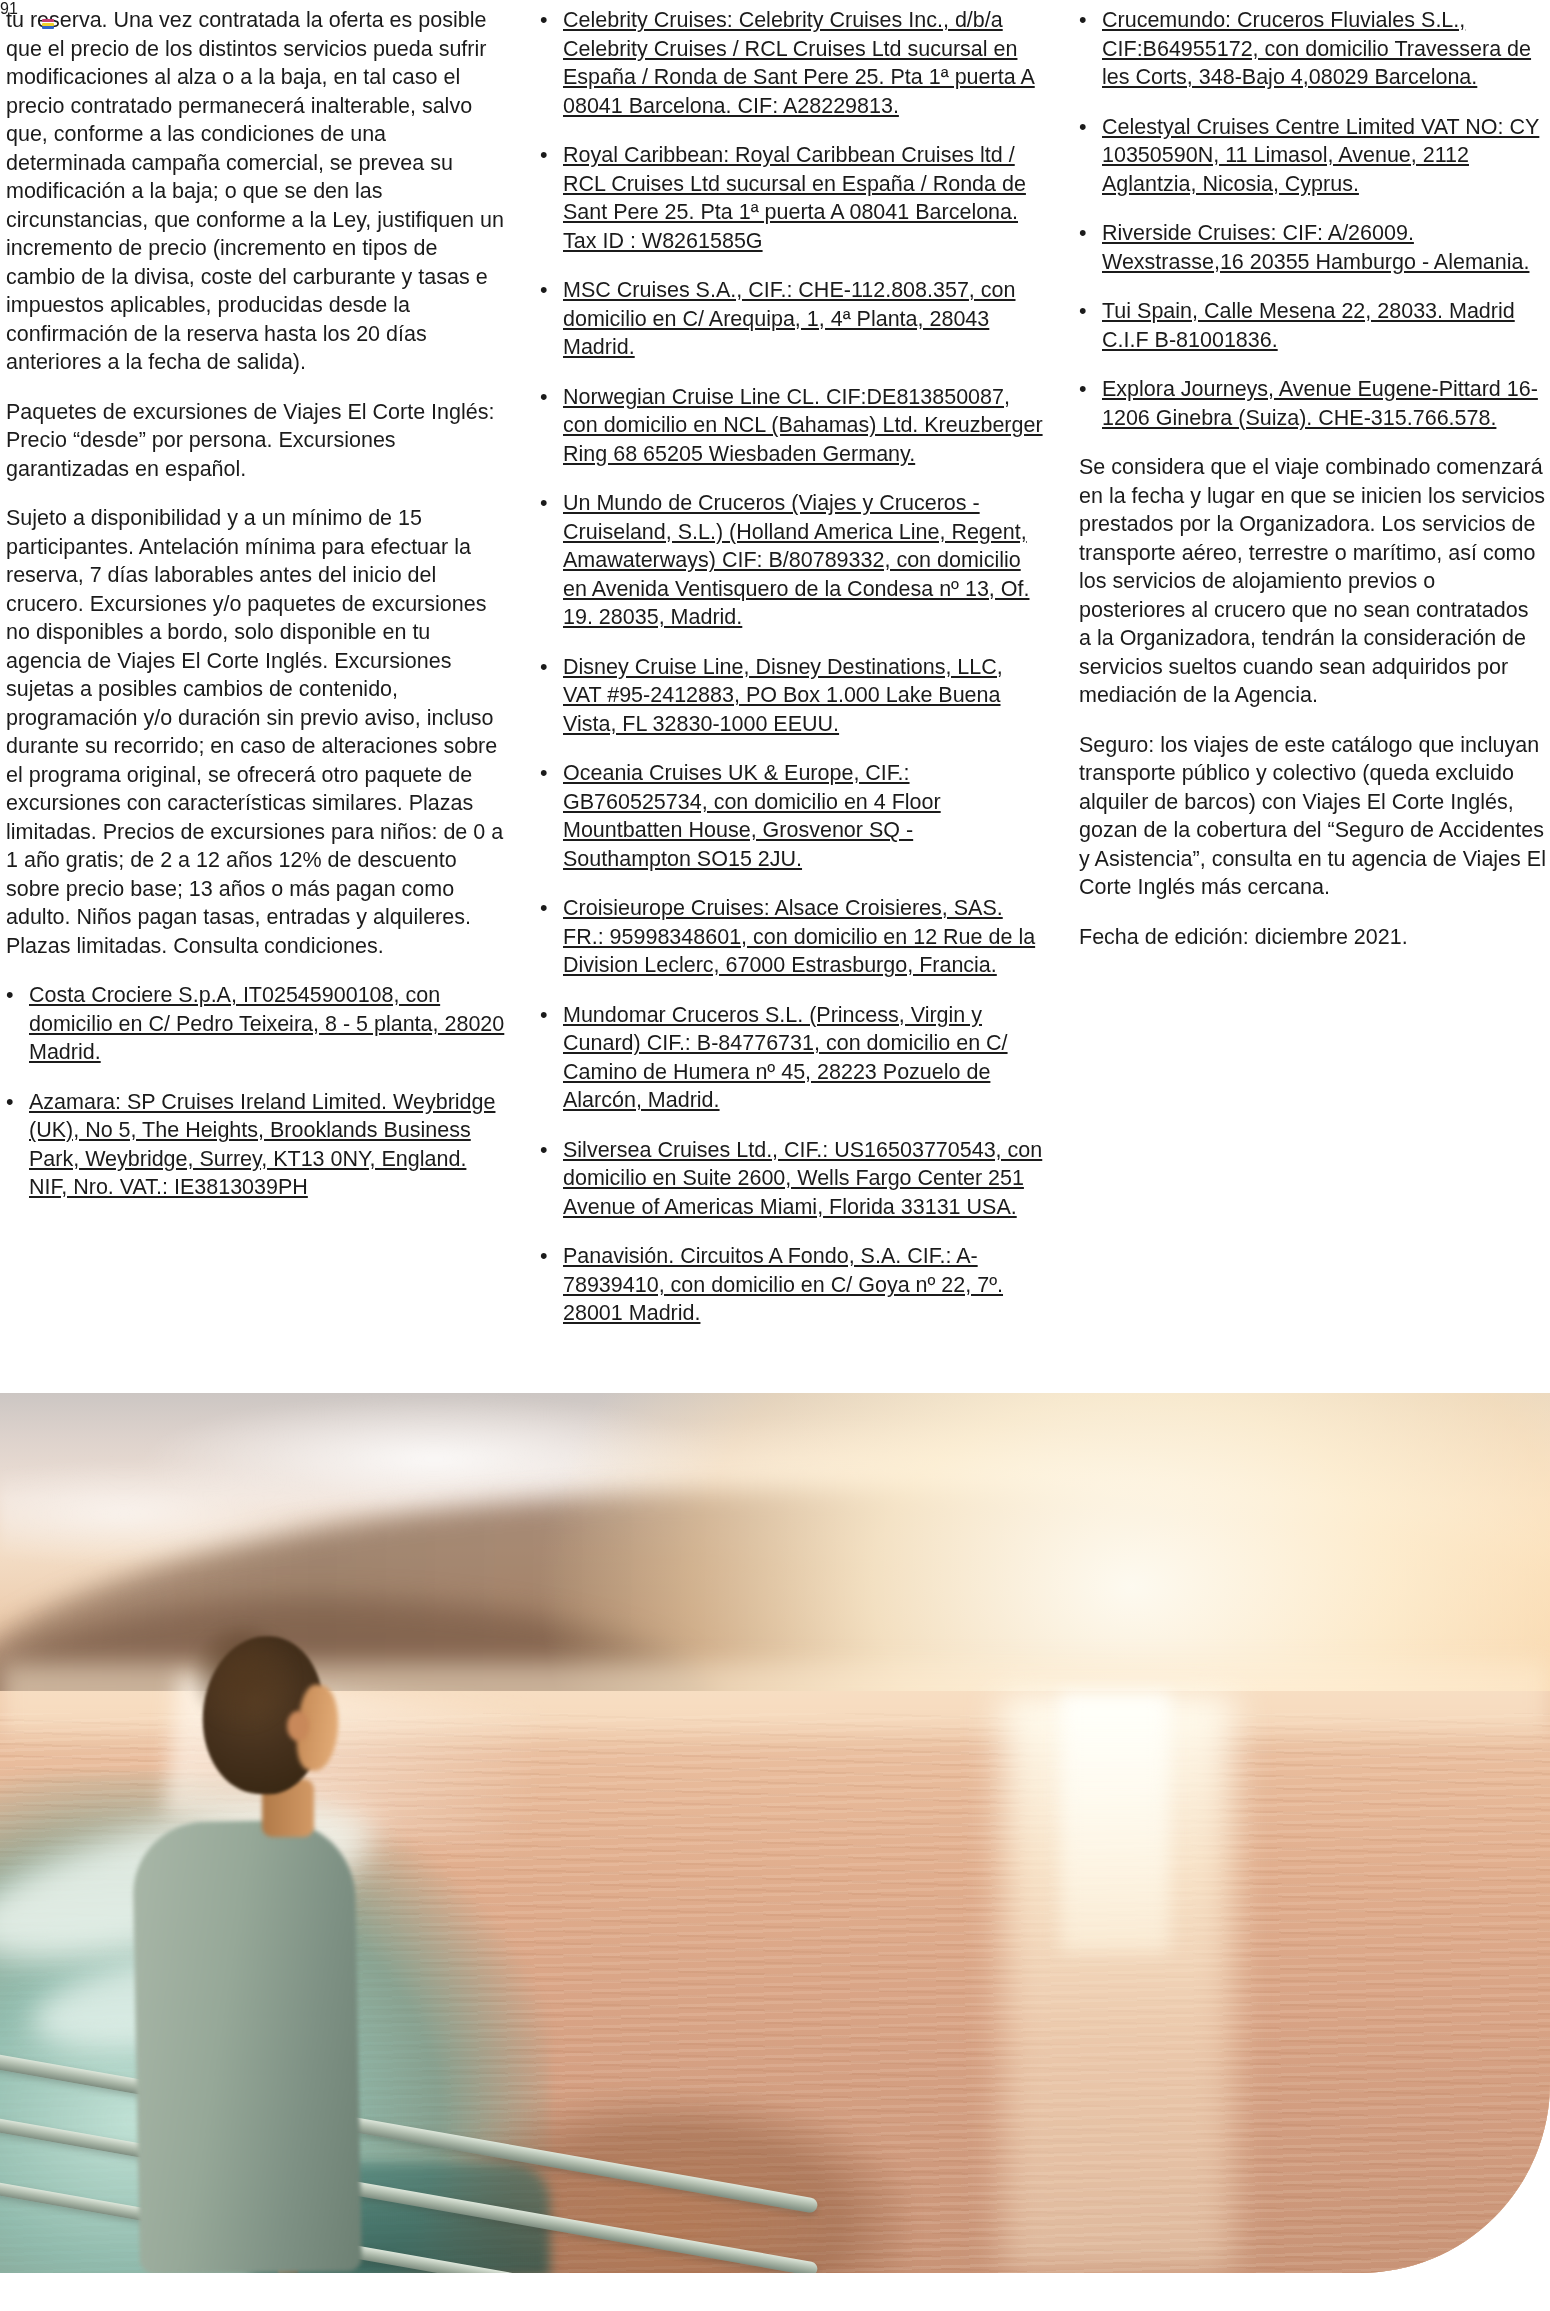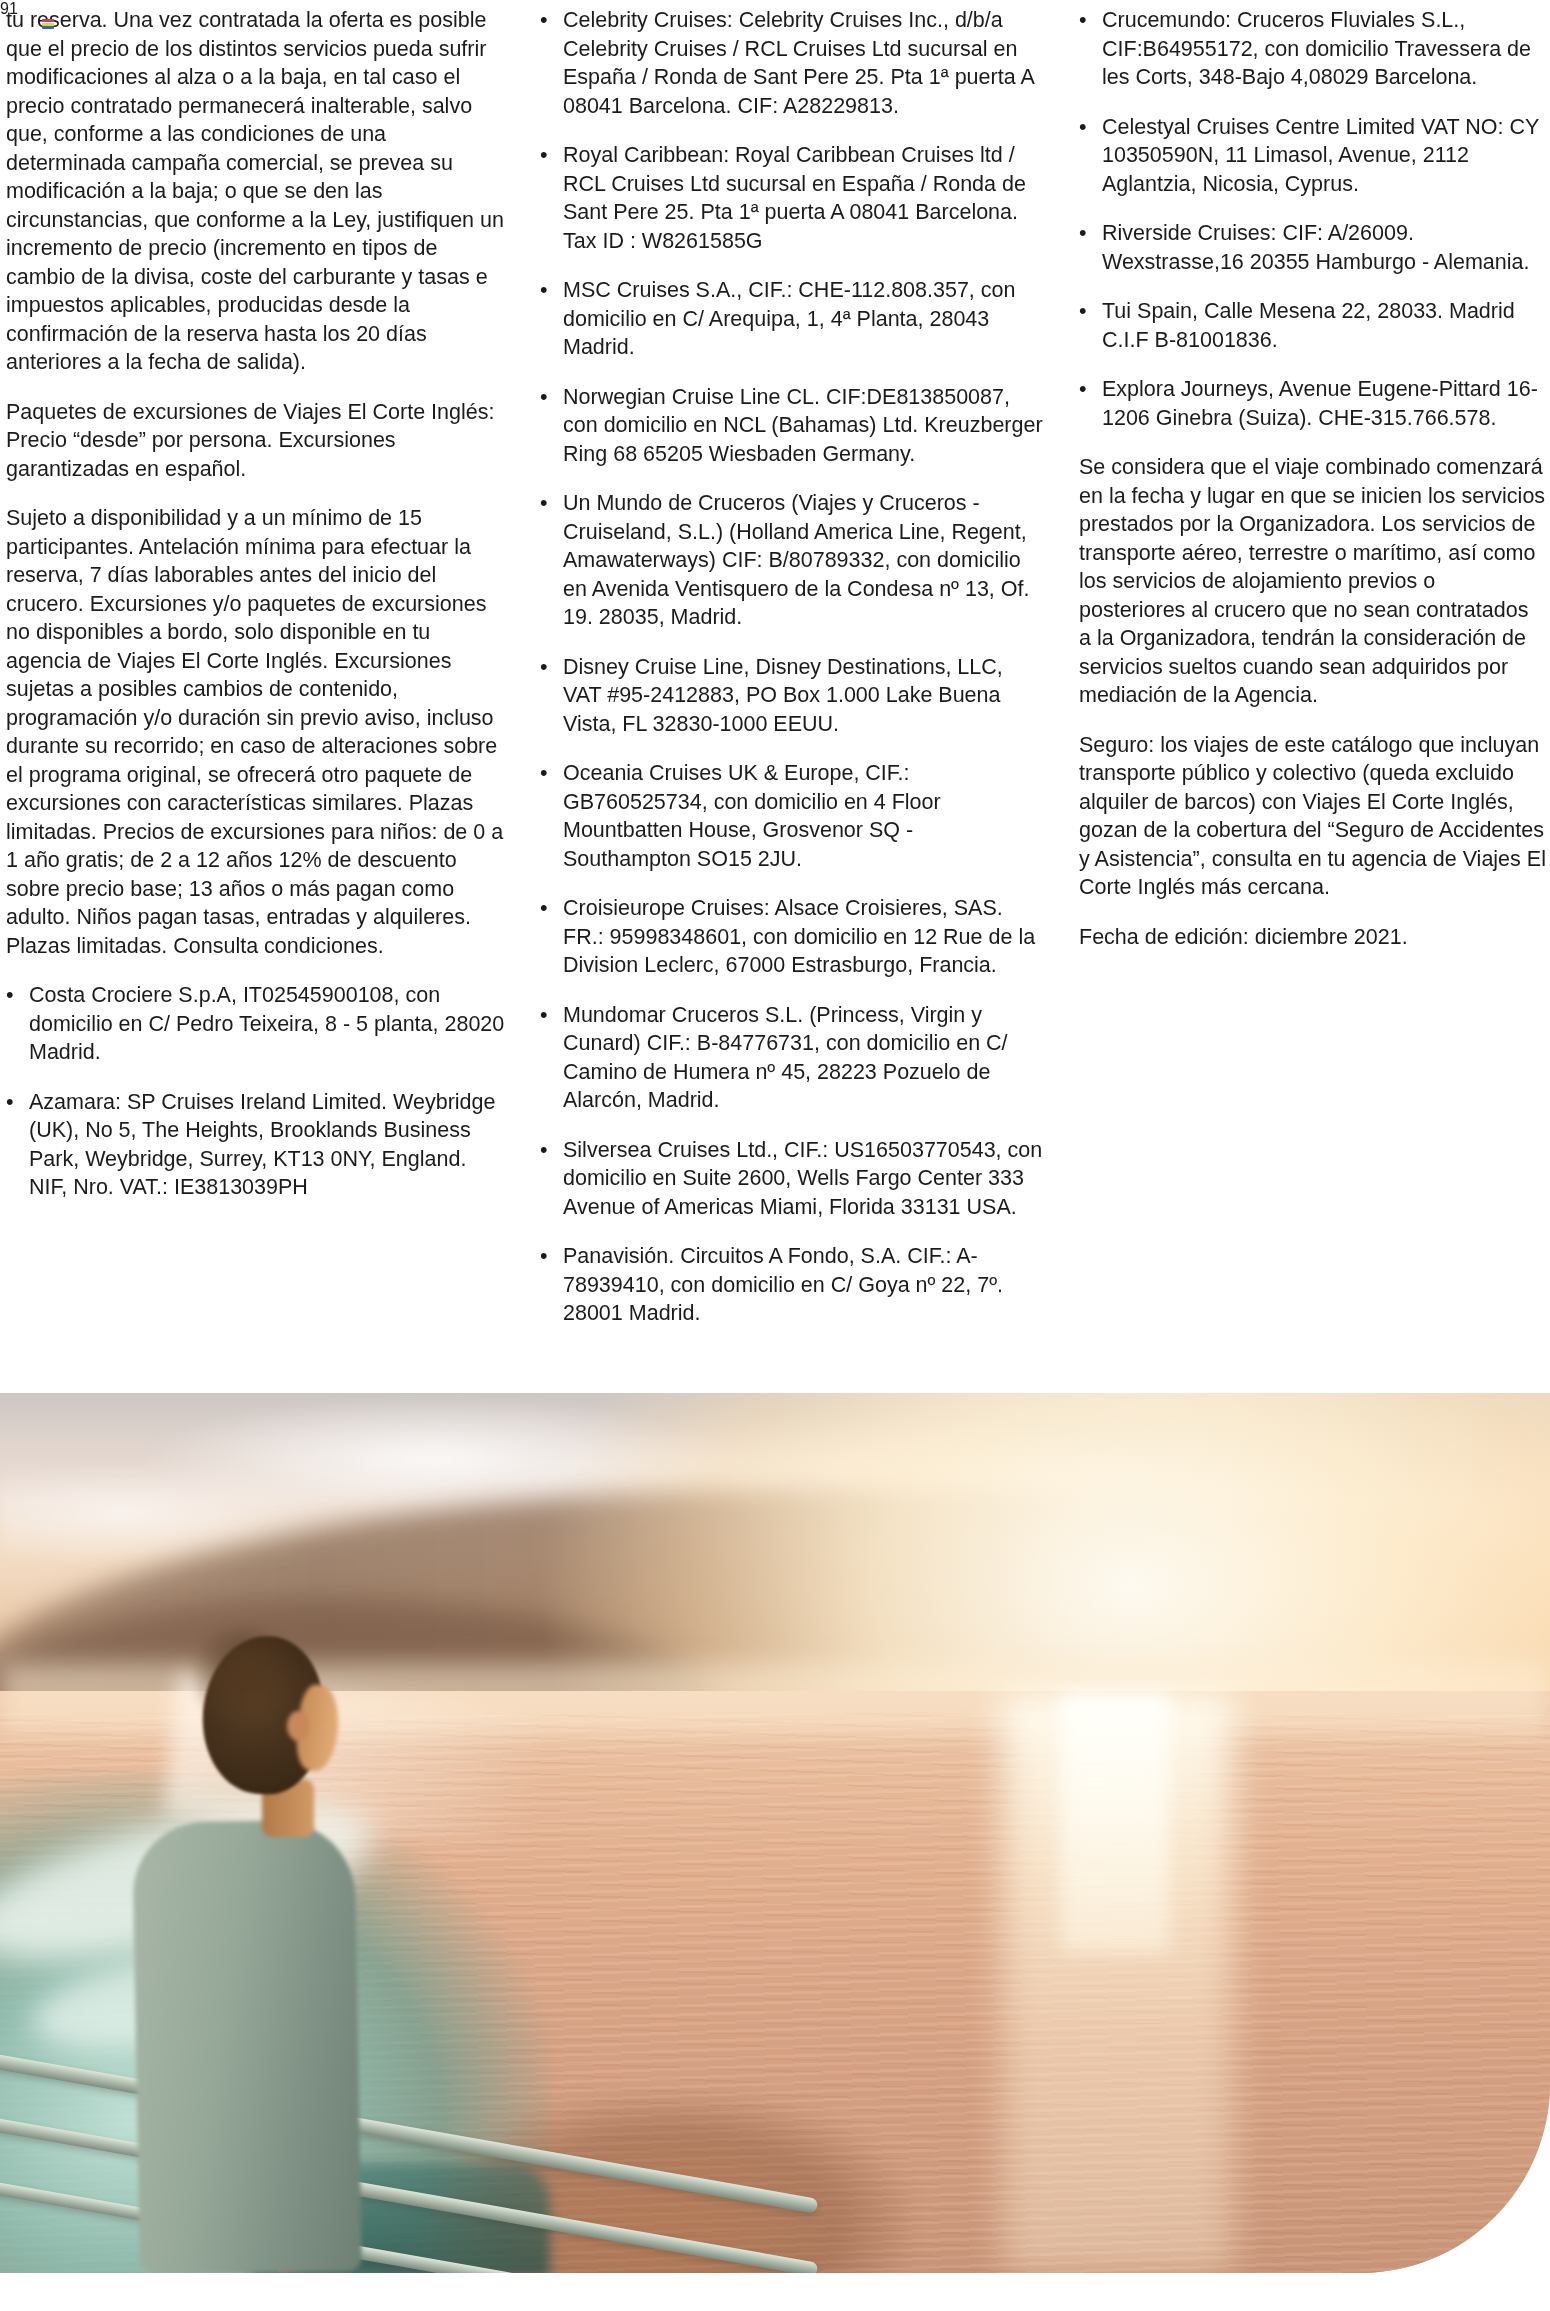--- a/index.html
+++ b/index.html
@@ -15,21 +15,21 @@
   .text-columns{
     position:absolute;left:6px;top:6px;width:1540px;
     display:grid;
     grid-template-columns:500px 505px 467px;
     column-gap:34px;
   }
   .col{font-size:21.5px;line-height:28.5px;}
   .col p.para{margin:0 0 21px 0;}
   .bullet{display:flex;margin:0 0 21px 0;}
   .bullet .dot{flex:0 0 23px;}
-  .bullet .btext{flex:1;}
+  .bullet .btext{flex:1;text-decoration:underline;}
   
   .color-marker{
     position:absolute;left:42px;top:19px;width:12px;height:10px;
     display:flex;flex-direction:column;justify-content:space-between;
   }
   .color-marker i{display:block;height:3px;border-radius:1px;}
   .color-marker .s1{background:#c23a6e;}
   .color-marker .s2{background:#f0d22c;}
   .color-marker .s3{background:#2f64c9;}
   
@@ -172,21 +172,21 @@
       <div class="bullet">
         <span class="dot">•</span>
         <span class="btext">Croisieurope Cruises: Alsace Croisieres, SAS. FR.: 95998348601, con domicilio en 12 Rue de la Division Leclerc, 67000 Estrasburgo, Francia.</span>
       </div>
       <div class="bullet">
         <span class="dot">•</span>
         <span class="btext">Mundomar Cruceros S.L. (Princess, Virgin y Cunard) CIF.: B-84776731, con domicilio en C/ Camino de Humera nº 45, 28223 Pozuelo de Alarcón, Madrid.</span>
       </div>
       <div class="bullet">
         <span class="dot">•</span>
-        <span class="btext">Silversea Cruises Ltd., CIF.: US16503770543, con domicilio en Suite 2600, Wells Fargo Center 333 Avenue of Americas Miami, Florida 33131 USA.</span>
+        <span class="btext">Silversea Cruises Ltd., CIF.: US16503770543, con domicilio en Suite 2600, Wells Fargo Center 251 Avenue of Americas Miami, Florida 33131 USA.</span>
       </div>
       <div class="bullet">
         <span class="dot">•</span>
         <span class="btext">Panavisión. Circuitos A Fondo, S.A. CIF.: A-78939410, con domicilio en C/ Goya nº 22, 7º. 28001 Madrid.</span>
       </div>
     </div>
   <div class="col">
       <div class="bullet">
         <span class="dot">•</span>
         <span class="btext">Crucemundo: Cruceros Fluviales S.L., CIF:B64955172, con domicilio Travessera de les Corts, 348-Bajo 4,08029 Barcelona.</span>

